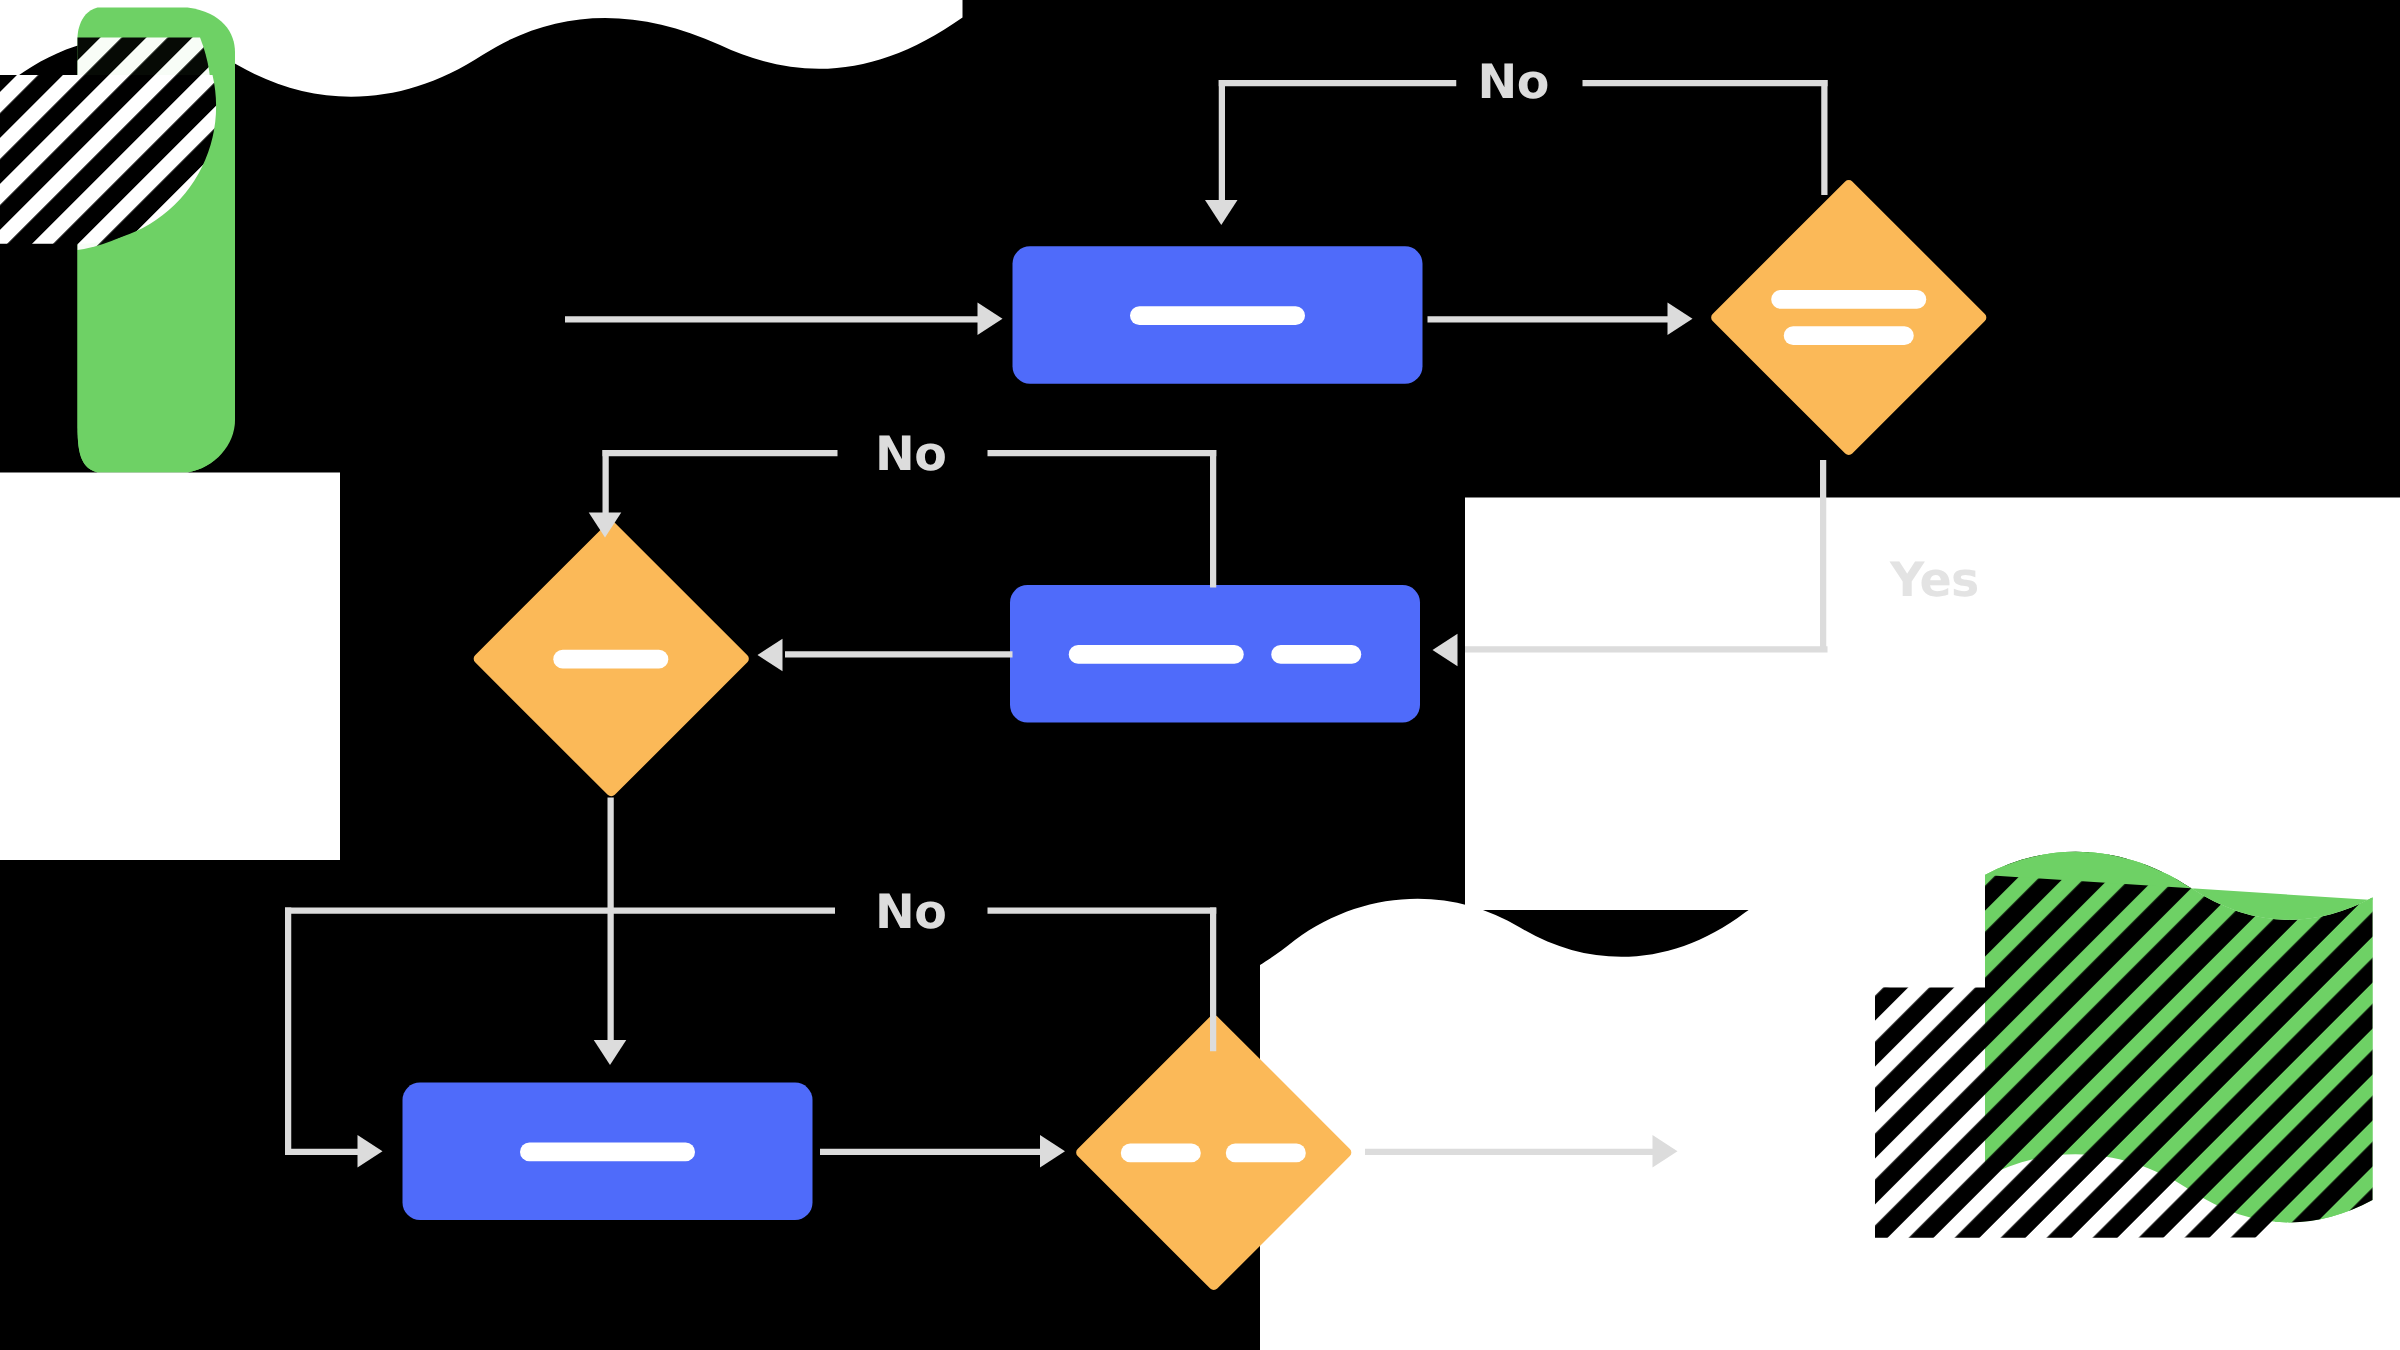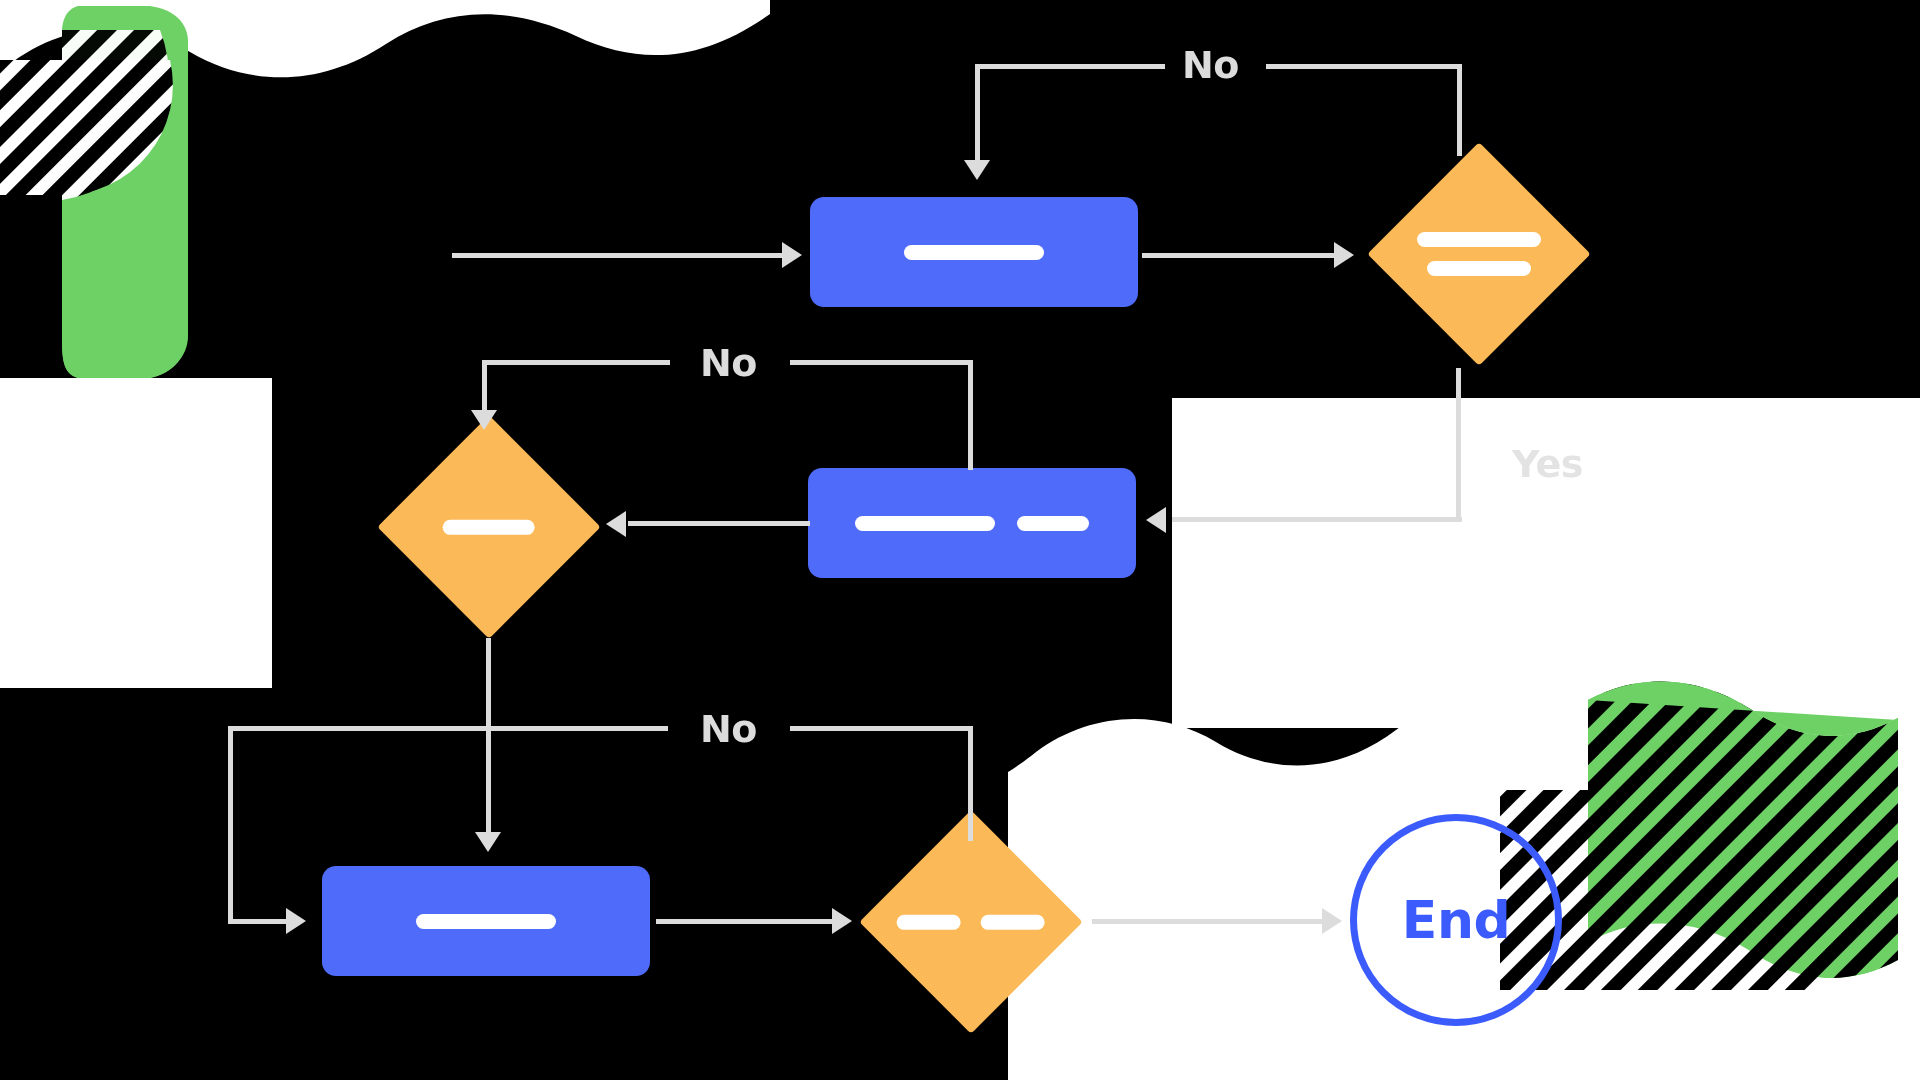--- a/index.html
+++ b/index.html
@@ -295,18 +295,15 @@
     <div class="line-h" style="left:790px; top:726px; width:183px;"></div>
     <div class="line-h" style="left:228px; top:726px; width:440px;"></div>
     <div class="line-v" style="left:228px; top:726px; width:5px; height:196px;"></div>
     <div class="line-h" style="left:228px; top:919px; width:62px;"></div>
     <div class="arrow-r" style="left:286px; top:908px;"></div>
     <span class="edge-label" style="left:700px; top:710px;">No</span>
 
     <div class="line-h" style="left:1092px; top:919px; width:240px;"></div>
     <div class="arrow-r" style="left:1322px; top:908px;"></div>
 
-    <div class="node terminator" style="left:1350px; top:814px; width:212px; height:212px; z-index:9;">
-      <span class="label">End</span>
-    </div>
 
   </div>
 </div>
 
 </body></html>

